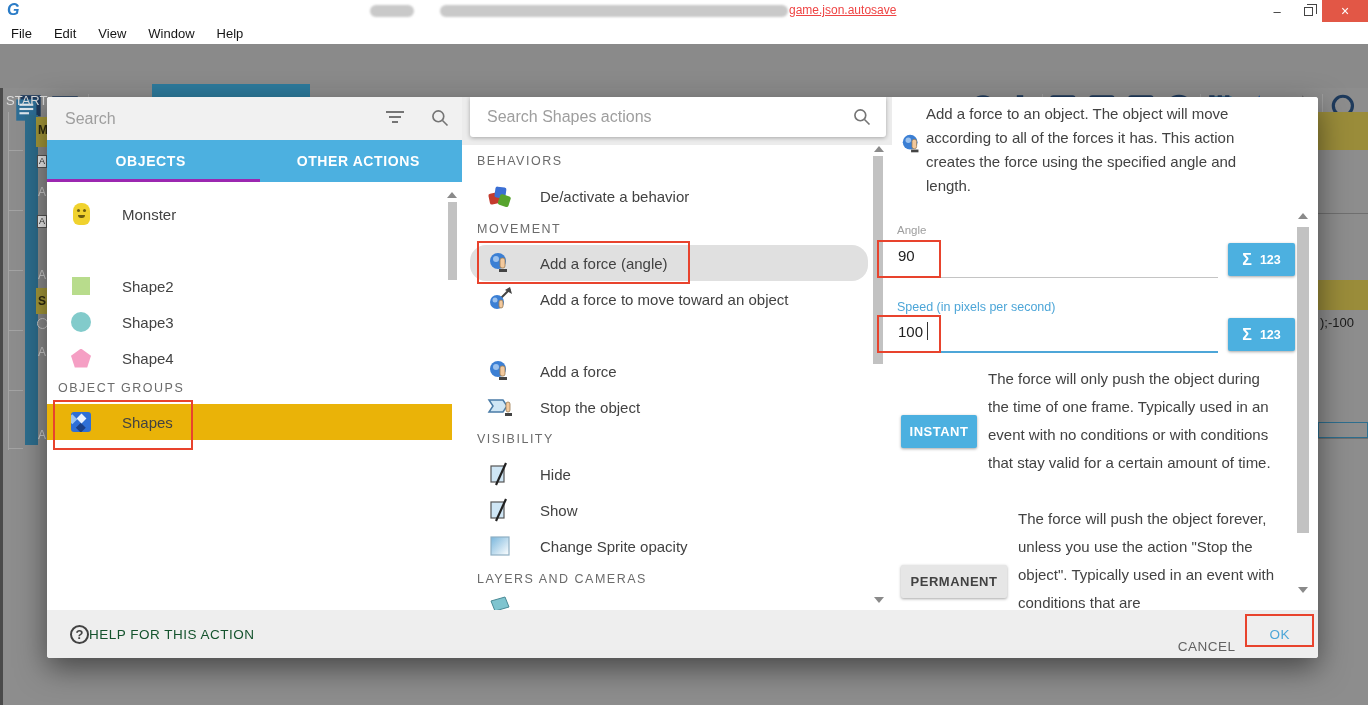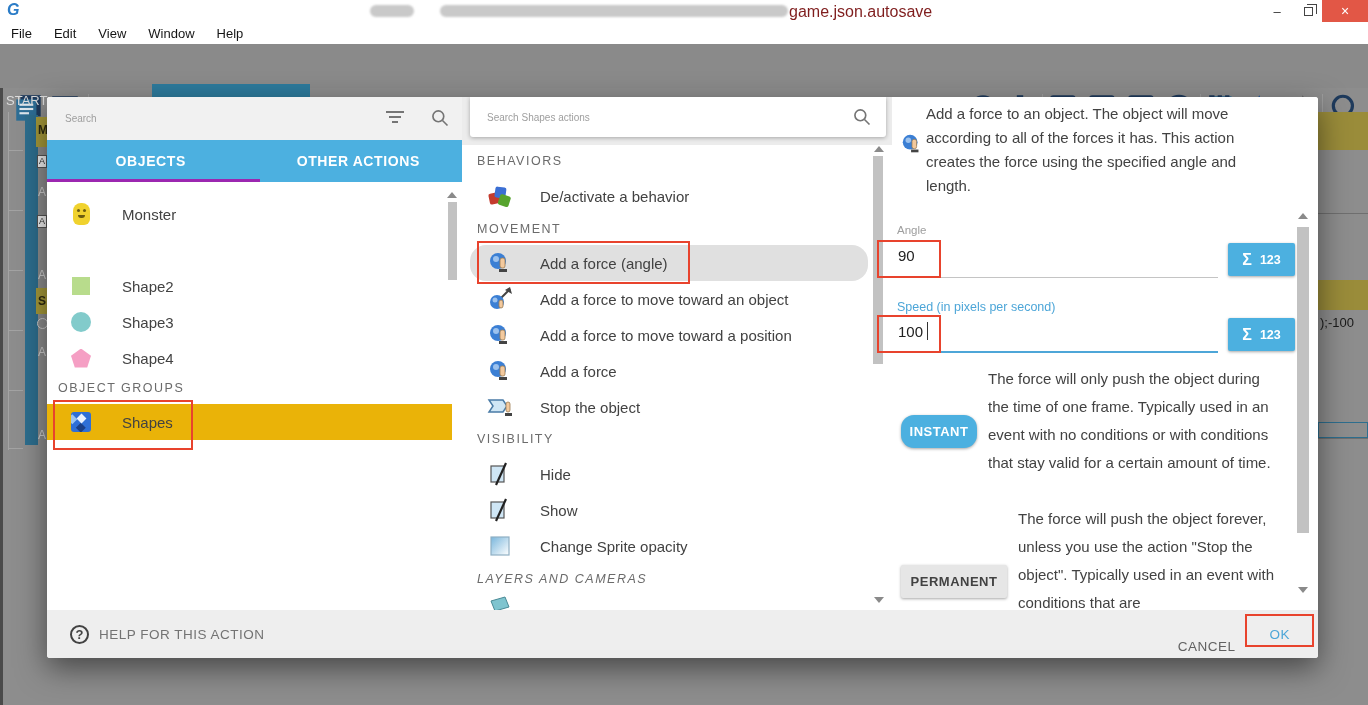--- a/index.html
+++ b/index.html
@@ -5,21 +5,21 @@
   * { margin:0; padding:0; box-sizing:border-box; }
   html,body { width:1368px; height:705px; overflow:hidden; }
   body { font-family:"Liberation Sans", sans-serif; background:#8d8d8d; }
   #screen { position:relative; width:1368px; height:705px; overflow:hidden; }
 
   
   .titlebar { position:absolute; left:0; top:0; width:1368px; height:22px; background:#ffffff; }
   .gd-logo { position:absolute; left:7px; top:1px; font-size:16px; font-weight:bold; font-style:italic;
              color:#2b7cc7; }
   .blur-block { position:absolute; top:5px; height:12px; background:#c9c9c9; border-radius:6px; filter:blur(1px); }
-  .title-text { position:absolute; left:789px; top:3px; font-size:16px; color:#7f1d1d; }
+  .title-text { position:absolute; left:789px; top:3px; font-size:12px; color:#ef4444;text-decoration:underline; }
   .win-btn { position:absolute; top:0; height:22px; display:flex; align-items:center; justify-content:center;
              font-size:13px; color:#333; }
   .btn-min { left:1262px; width:30px; }
   .btn-restore { left:1294px; width:28px; }
   .restore-glyph { width:9px; height:9px; border:1px solid #444; position:relative; background:#fff; }
   .restore-glyph::before { content:""; position:absolute; left:2px; top:-4px; width:9px; height:9px;
              border:1px solid #444; border-bottom:none; border-left:none; }
   .btn-close { left:1322px; width:46px; background:#e25746; color:#fff; font-size:14px; }
 
   .menubar { position:absolute; left:0; top:22px; width:1368px; height:22px; background:#ffffff;
@@ -52,21 +52,21 @@
   .bg-bluebox { position:absolute; left:1318px; top:422px; width:50px; height:16px; border:1px solid #2d6e8e; }
 
   
   .dialog { position:absolute; left:47px; top:97px; width:1271px; height:561px; background:#ffffff;
             border-radius:3px; box-shadow:0 10px 30px rgba(0,0,0,0.5); overflow:hidden; }
 
   
   .left-panel { position:absolute; left:0; top:0; width:415px; height:513px; background:#fff; }
   .left-search { position:absolute; left:0; top:0; width:415px; height:43px; background:#f1f1f1; }
   .left-search input, .mid-search input { border:none; outline:none; background:transparent;
-            font-family:"Liberation Sans", sans-serif; font-size:10px; color:#333; width:100%; height:100%; }
+            font-family:"Liberation Sans", sans-serif; font-size:16px; color:#333; width:100%; height:100%; }
   .left-search input { padding-left:18px; }
   .left-search input::placeholder, .mid-search input::placeholder { color:#9e9e9e; }
   .filter-icon { position:absolute; right:58px; top:14px; width:18px; height:14px; }
   .filter-icon div { background:#757575; height:2px; margin:0 auto 3px auto; }
   .mag-icon { position:absolute; top:11px; width:20px; height:20px; }
   .mag-icon svg { width:100%; height:100%; }
   .tabbar { position:absolute; left:0; top:43px; width:415px; height:42px; background:#4cb0e0; display:flex; }
   .tab { width:50%; display:flex; align-items:center; justify-content:center; color:#fff;
          font-size:14px; font-weight:bold; letter-spacing:0.6px; position:relative; }
   .tab-underline { position:absolute; left:0; bottom:0; width:213px; height:3px; background:#9c27b0; }
@@ -132,21 +132,21 @@
   .opt-btn.blue { background:#4cb0e0; color:#fff; width:76px; }
   .opt-btn.gray { background:#e6e6e6; color:#424242; width:106px; }
   .opt-text { position:absolute; font-size:15px; line-height:28px; color:#424242; }
 
   
   .footer { position:absolute; left:0; top:513px; width:1271px; height:48px; background:#eeeeee;
         display:flex; align-items:center; }
   .help-wrap { display:flex; align-items:center; margin-left:23px; }
   .help-icon { width:19px; height:19px; border:2px solid #424242; border-radius:50%; color:#424242;
         font-size:13px; font-weight:bold; display:flex; align-items:center; justify-content:center; }
-  .help-label { margin-left:10px; font-size:13.5px; color:#737373; letter-spacing:0.5px; }
+  .help-label { margin-left:0; font-size:13.5px; color:#14532d; letter-spacing:0.5px; }
   .footer-right { margin-left:auto; margin-right:28px; display:flex; align-items:center; gap:34px; }
   .cancel-btn { font-size:13.5px; color:#616161; letter-spacing:0.5px;margin-top:24px; }
   .ok-btn { font-size:13.5px; color:#4da6d8; letter-spacing:0.5px; }
 
   
   .anno { position:absolute; border:2px solid #e8432d; pointer-events:none; z-index:20; }
 </style>
 </head>
 <body>
 
@@ -407,31 +407,20 @@
           <svg viewBox="0 0 26 26">
               <line x1="14" y1="12" x2="23" y2="3" stroke="#444" stroke-width="2"></line>
               <polygon points="23,1 25,8 18,4" fill="#444"></polygon>
               <circle cx="10" cy="16" r="7" fill="#3b7fd4"></circle>
               <circle cx="8" cy="14" r="2.5" fill="#9cc2ee"></circle>
               <rect x="12" y="14" width="4" height="8" rx="2" fill="#f3c99d" stroke="#9c7b50" stroke-width="0.8"></rect>
             </svg>
         </span>
         <span class="act-label">Add a force to move toward an object</span>
       </div>
-      <div class="act-row" style="top:220px;">
-        <span class="act-icon">
-          <svg viewBox="0 0 26 26">
-              <circle cx="11" cy="11" r="8" fill="#3b7fd4"></circle>
-              <circle cx="9" cy="9" r="3" fill="#9cc2ee"></circle>
-              <rect x="13" y="8" width="5" height="10" rx="2" fill="#f3c99d" stroke="#9c7b50" stroke-width="0.8"></rect>
-              <rect x="12" y="19" width="8" height="3" fill="#444"></rect>
-            </svg>
-        </span>
-        <span class="act-label">Add a force to move toward a position</span>
-      </div>
       <div class="act-row" style="top:256px;">
         <span class="act-icon">
           <svg viewBox="0 0 26 26">
               <circle cx="11" cy="11" r="8" fill="#3b7fd4"></circle>
               <circle cx="9" cy="9" r="3" fill="#9cc2ee"></circle>
               <rect x="13" y="8" width="5" height="10" rx="2" fill="#f3c99d" stroke="#9c7b50" stroke-width="0.8"></rect>
               <rect x="12" y="19" width="8" height="3" fill="#444"></rect>
             </svg>
         </span>
         <span class="act-label">Add a force</span>
@@ -475,21 +464,21 @@
                   <stop offset="0" stop-color="#79b6dc"></stop>
                   <stop offset="1" stop-color="#ffffff"></stop>
                 </linearGradient>
               </defs>
               <rect x="4" y="4" width="18" height="18" fill="url(#opgrad)" stroke="#8fb0c4" stroke-width="1.2"></rect>
             </svg>
         </span>
         <span class="act-label">Change Sprite opacity</span>
       </div>
 
-      <div class="sec-header mid-header" style="position:absolute; top:475px;font-style:italic;">LAYERS AND CAMERAS</div>
+      <div class="sec-header mid-header" style="position:absolute; top:475px;">LAYERS AND CAMERAS</div>
       <div class="act-row" style="top:497px; height:16px;">
         <span class="act-icon" style="top:0;">
           <svg viewBox="0 0 26 26">
               <polygon points="4,6 18,2 22,12 8,16" fill="#7fc4cf" stroke="#4a8a96" stroke-width="1"></polygon>
             </svg>
         </span>
       </div>
 
       <div class="panel-scroll-up" style="left:412px; top:49px;"></div>
       <div class="scroll-thumb" style="left:411px; top:59px; width:10px; height:208px;"></div>
@@ -517,21 +506,21 @@
 
       <span class="field-label focused" style="top:203px;">Speed (in pixels per second)</span>
       <input class="field-input" style="top: 222px;" value="100">
       <div class="caret" style="left:35px; top:225px;"></div>
       <div class="field-underline focused" style="top:254px;"></div>
       <div class="expr-btn" style="top:221px;">
         <span class="expr-sigma">Σ</span>
         <span class="expr-123">123</span>
       </div>
 
-      <div class="opt-btn blue" style="top:318px;border-radius:13px;">INSTANT</div>
+      <div class="opt-btn blue" style="top:318px;">INSTANT</div>
       <div class="opt-text" style="left:96px; top:268px; width:296px;">The force will only push the object during the time of one frame. Typically used in an event with no conditions or with conditions that stay valid for a certain amount of time.</div>
 
       <div class="opt-btn gray" style="top:468px;">PERMANENT</div>
       <div class="opt-text" style="left:126px; top:408px; width:272px;">The force will push the object forever, unless you use the action "Stop the object". Typically used in an event with conditions that are</div>
 
       <div class="panel-scroll-up" style="left:406px; top:116px;"></div>
       <div class="scroll-thumb" style="left:405px; top:130px; width:12px; height:306px;"></div>
       <div class="panel-scroll-down" style="left:406px; top:490px;"></div>
     </div>
 

